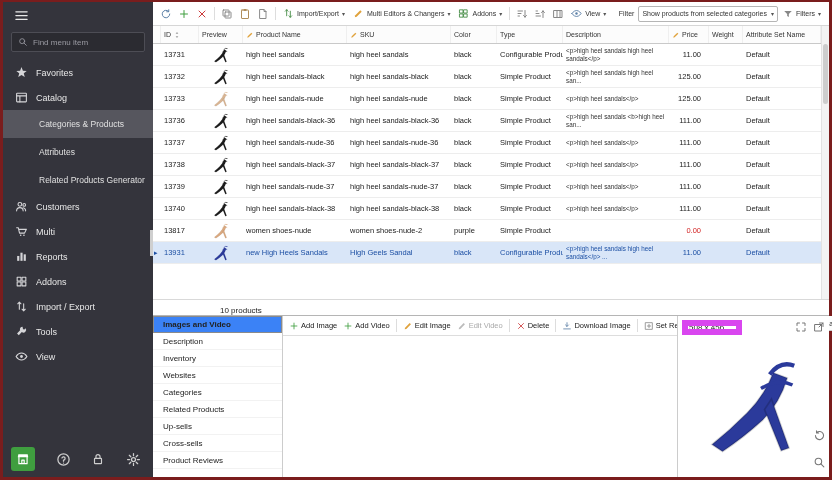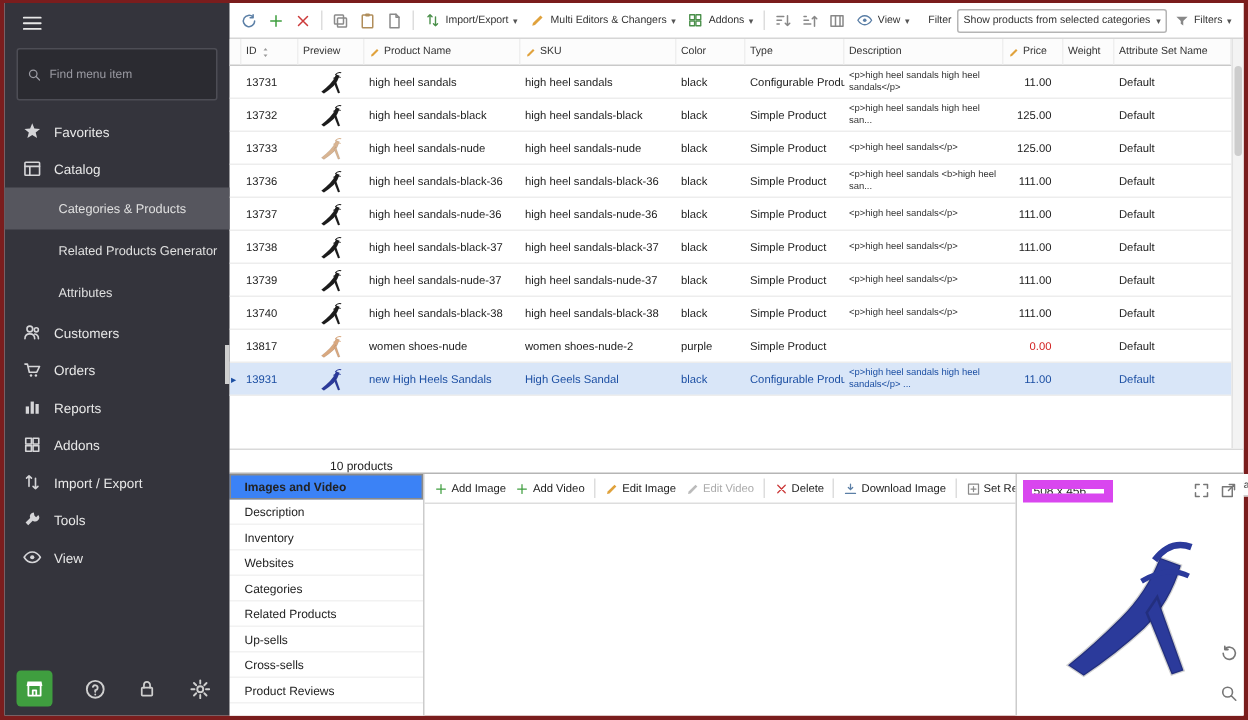--- a/index.html
+++ b/index.html
@@ -1,21 +1,21 @@
 <!DOCTYPE html>
 <html><head>
 <meta charset="utf-8">
 <style>
   *{margin:0;padding:0;box-sizing:border-box;font-family:"Liberation Sans",sans-serif;}
   html,body{width:832px;height:480px;overflow:hidden;background:#fff;}
   .window{width:832px;height:480px;border:3px solid #7a1d1d;border-top-width:2px;display:flex;background:#fff;}
   
   .sidebar{width:150px;background:#34343c;color:#e8e8e8;display:flex;flex-direction:column;flex-shrink:0;position:relative;}
   .sbtop{height:26px;display:flex;align-items:center;padding-left:11px;flex-shrink:0;}
-  .sbsearch{display:flex;align-items:center;gap:5px;margin:4px 8px 8px;background:#2b2b31;border:1px solid #4d4d55;height:35px;padding:0 6px;border-radius:2px;flex-shrink:0;}
+  .sbsearch{display:flex;align-items:center;gap:5px;margin:4px 8px 8px;background:#2b2b31;border:1px solid #4d4d55;height:20px;padding:0 6px;border-radius:2px;flex-shrink:0;}
   .sbsearch input{background:transparent;border:none;outline:none;color:#cfcfcf;font-size:8px;width:100%;}
   .sbsearch input::placeholder{color:#9a9aa2;}
   .mitem{display:flex;align-items:center;gap:8px;height:25px;padding-left:12px;font-size:9px;cursor:default;white-space:nowrap;}
   .mchild{display:flex;align-items:center;height:28px;padding-left:36px;font-size:8.5px;color:#e0e0e0;white-space:nowrap;}
   .mchild.sel{background:#56565e;}
   .sbbottom{margin-top:auto;height:36px;display:flex;align-items:center;justify-content:space-between;padding:0 12px 0 8px;flex-shrink:0;}
   .store-btn{width:24px;height:24px;background:#3f9e3f;border-radius:3px;display:flex;align-items:center;justify-content:center;}
   .sbico{display:flex;align-items:center;}
   .splitter{position:absolute;right:0;top:228px;width:3px;height:26px;background:#cfcfcf;}
   
@@ -103,41 +103,41 @@
           <svg width="13" height="13" viewBox="0 0 24 24" fill="none" stroke="currentColor" stroke-width="2" stroke-linecap="round" stroke-linejoin="round" style="color:#d5d5d8;display:block">
             <rect x="3" y="4" width="18" height="16" rx="1"></rect>
             <path d="M3 9h18M9 9v11"></path>
           </svg>
           <span>Catalog</span>
         </div>
         <div class="mchild sel">
           <span>Categories &amp; Products</span>
         </div>
         <div class="mchild">
+          <span>Attributes</span>
+        </div>
+        <div class="mchild">
           <span>Related Products Generator</span>
-        </div>
-        <div class="mchild">
-          <span>Attributes</span>
         </div>
         <div class="mitem">
           <svg width="13" height="13" viewBox="0 0 24 24" fill="none" stroke="currentColor" stroke-width="2" stroke-linecap="round" stroke-linejoin="round" style="color:#d5d5d8;display:block">
             <circle cx="9" cy="8" r="3.5"></circle>
             <path d="M3 20c0-4 2.7-6 6-6s6 2 6 6"></path>
             <circle cx="17" cy="9" r="2.5"></circle>
             <path d="M15 14.2c2.8.4 4.6 2.2 4.6 5.8"></path>
           </svg>
           <span>Customers</span>
         </div>
         <div class="mitem">
           <svg width="13" height="13" viewBox="0 0 24 24" fill="none" stroke="currentColor" stroke-width="2" stroke-linecap="round" stroke-linejoin="round" style="color:#d5d5d8;display:block">
             <path d="M3 5h3l2.4 10h9.2L21 8H7"></path>
             <circle cx="10.5" cy="19" r="1.5" fill="currentColor" stroke="none"></circle>
             <circle cx="16.5" cy="19" r="1.5" fill="currentColor" stroke="none"></circle>
           </svg>
-          <span>Orders</span>
+          <span>Multi</span>
         </div>
         <div class="mitem">
           <svg width="13" height="13" viewBox="0 0 24 24" fill="none" stroke="currentColor" stroke-width="2" stroke-linecap="round" stroke-linejoin="round" style="color:#d5d5d8;display:block">
             <rect x="4" y="11" width="4" height="9" fill="currentColor" stroke="none"></rect>
             <rect x="10" y="5" width="4" height="15" fill="currentColor" stroke="none"></rect>
             <rect x="16" y="8" width="4" height="12" fill="currentColor" stroke="none"></rect>
           </svg>
           <span>Reports</span>
         </div>
         <div class="mitem">

